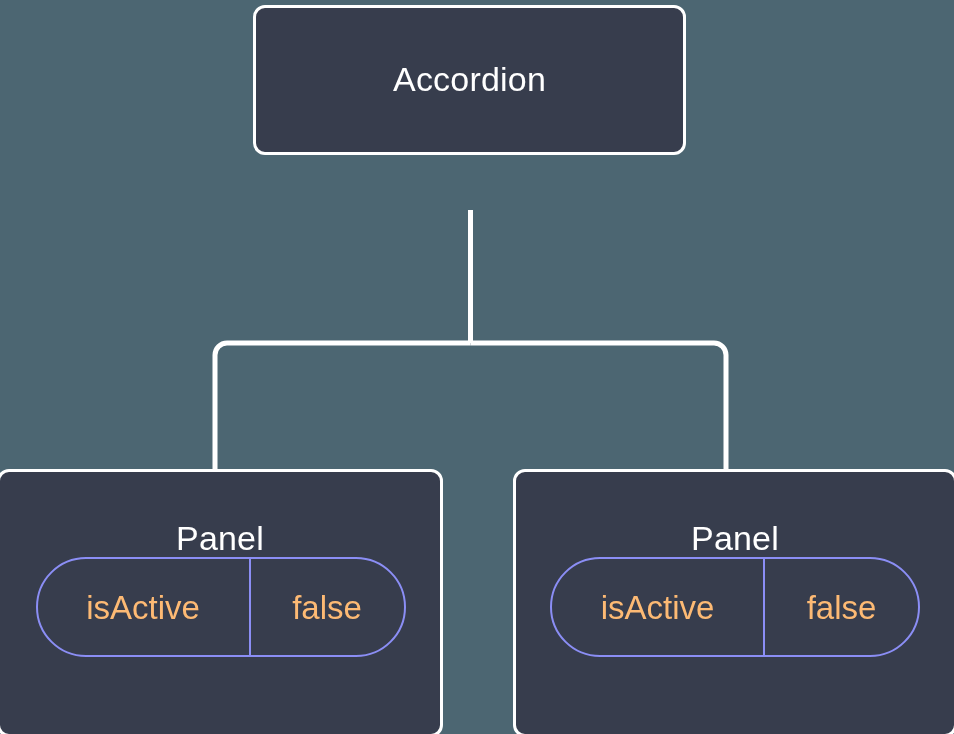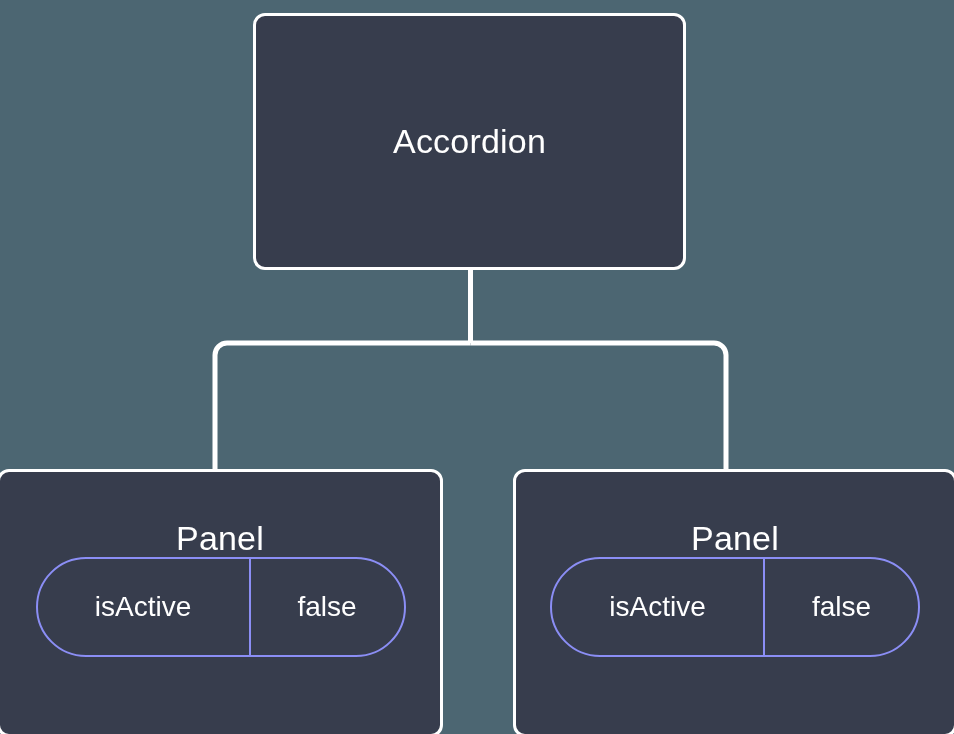--- a/index.html
+++ b/index.html
@@ -43,23 +43,22 @@
     border-radius: 12px;
     display: flex;
     flex-direction: column;
     align-items: center;
   }
 
   .node-root {
     left: 253px;
     top: 5px;
     width: 433px;
-    height: 257px;
+    height: 150px;
     justify-content: center;
-    margin-top: 8px;
   }
 
   .node-title {
     color: #ffffff;
     font-size: 34px;
     font-weight: 400;
     line-height: 1.1;
     letter-spacing: 0.2px;
     white-space: nowrap;
   }
@@ -103,22 +102,22 @@
   .prop-pill-right {
     width: 370px;
     margin-left: 0px;
   }
 
   .prop-key,
   .prop-value {
     display: flex;
     align-items: center;
     justify-content: center;
-    color: #ffffff;
-    font-size: 28px;
+    color: #fdba74;
+    font-size: 33px;
     font-weight: 400;
     line-height: 1;
     white-space: nowrap;
   }
 
   .prop-key {
     width: 211px;
     border-right: 2px solid #8b8ef5;
   }
 

